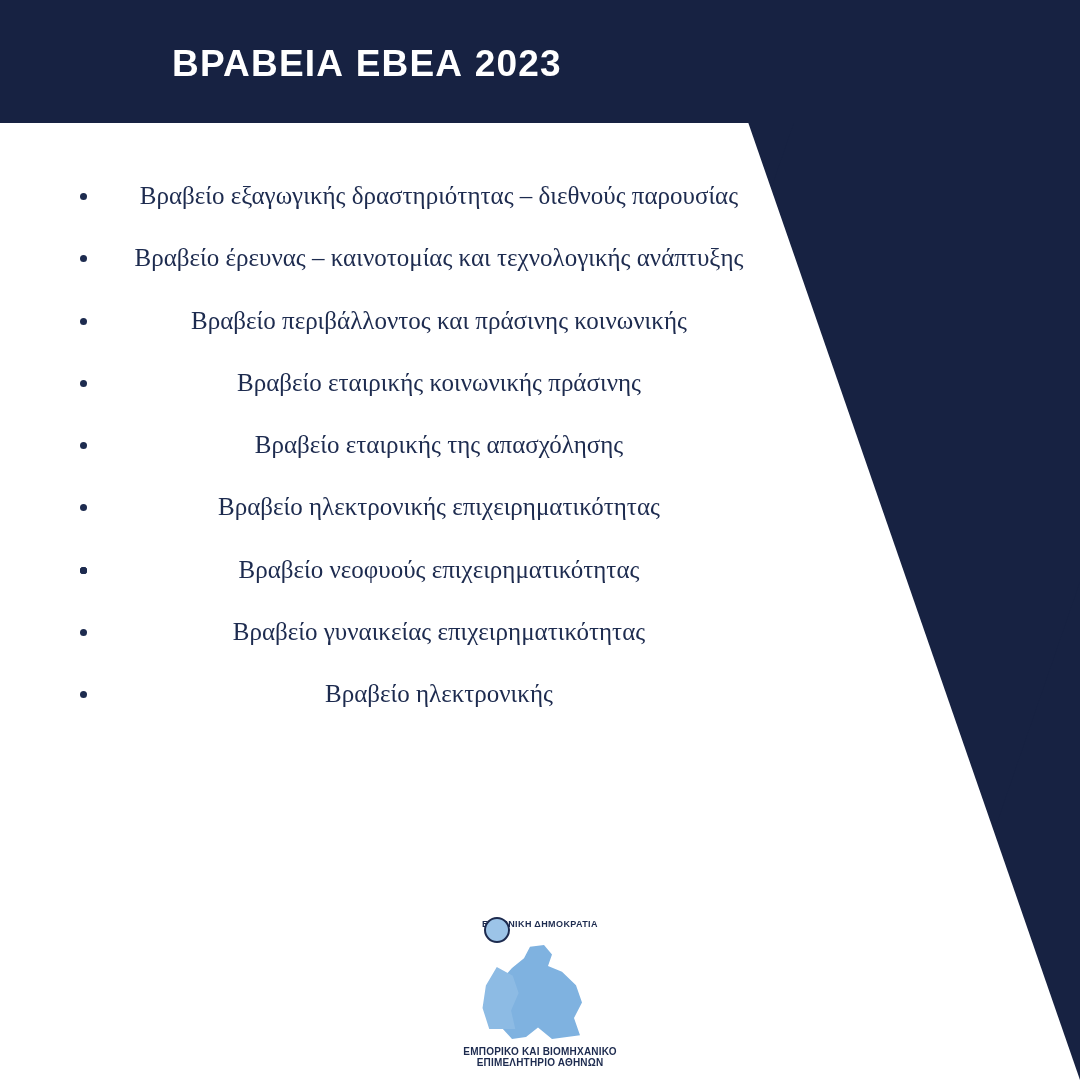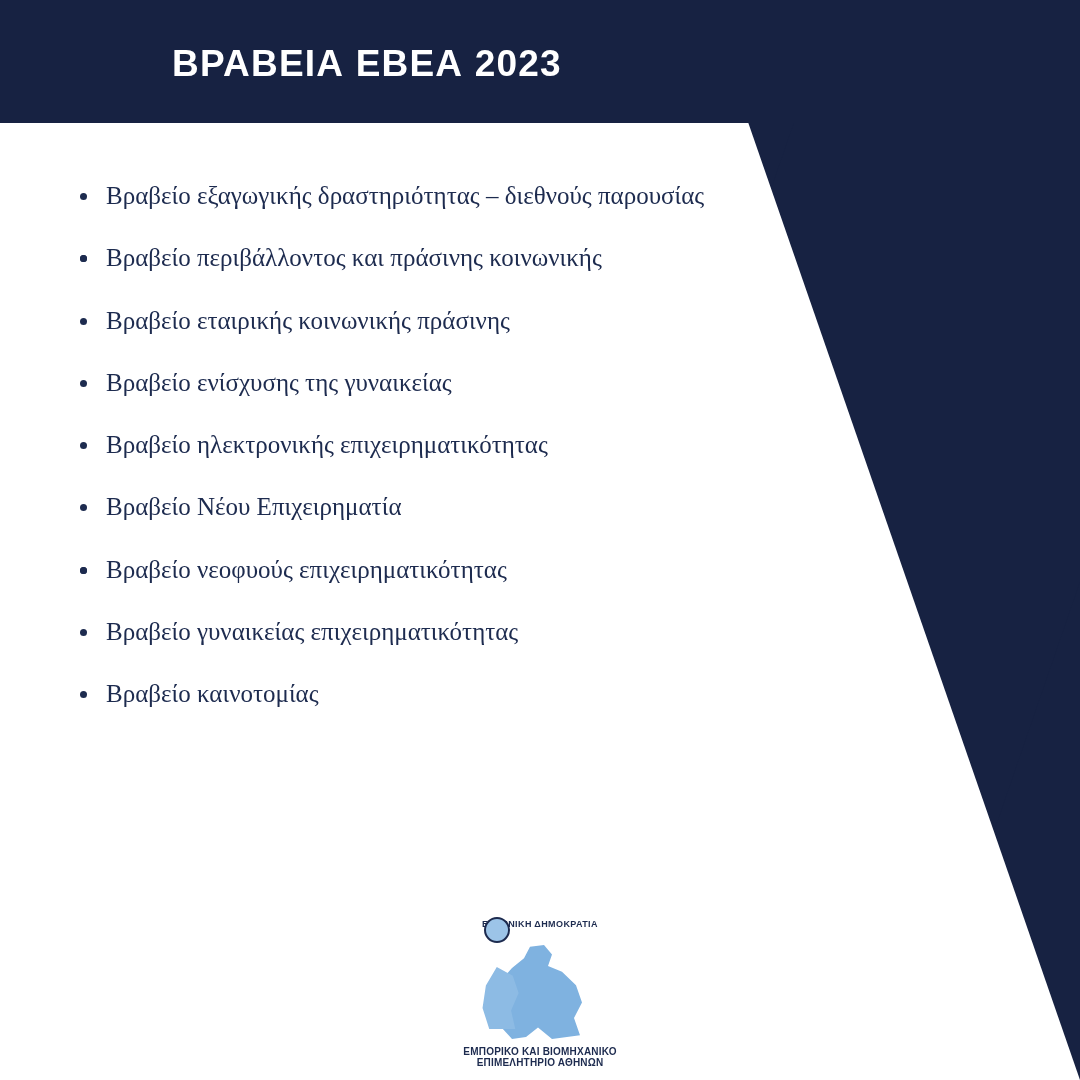--- a/index.html
+++ b/index.html
@@ -101,20 +101,21 @@
 
   .award-item {
     position: relative;
     padding-left: 34px;
     margin-bottom: 33.5px;
     color: #1d2b4f;
     font-family: "Liberation Serif", serif;
     font-size: 25px;
     line-height: 1.15;
     white-space: nowrap;
+    text-align: center;
   }
 
   .award-item .bullet {
     position: absolute;
     left: 8px;
     top: 11px;
     width: 7px;
     height: 7px;
     border-radius: 50%;
     background: #1d2b4f;
@@ -212,55 +213,55 @@
   <div class="header-band"></div>
   <div class="header-title">ΒΡΑΒΕΙΑ ΕΒΕΑ 2023</div>
 
   <ul class="awards-list">
     <li class="award-item">
       <span class="bullet"></span>
       <span>Βραβείο εξαγωγικής δραστηριότητας – διεθνούς παρουσίας</span>
     </li>
     <li class="award-item">
       <span class="bullet"></span>
+      <span>Βραβείο έρευνας – καινοτομίας και τεχνολογικής ανάπτυξης</span>
     </li>
     <li class="award-item">
       <span class="bullet"></span>
       <span>Βραβείο περιβάλλοντος και πράσινης κοινωνικής</span>
     </li>
     <li class="award-item">
       <span class="bullet"></span>
       <span>Βραβείο εταιρικής κοινωνικής πράσινης</span>
     </li>
     <li class="award-item">
       <span class="bullet"></span>
-      <span>Βραβείο ενίσχυσης της γυναικείας</span>
+      <span>Βραβείο εταιρικής της απασχόλησης</span>
     </li>
     <li class="award-item">
       <span class="bullet"></span>
       <span>Βραβείο ηλεκτρονικής επιχειρηματικότητας</span>
     </li>
     <li class="award-item">
       <span class="bullet"></span>
-      <span>Βραβείο Νέου Επιχειρηματία</span>
     </li>
     <li class="award-item">
       <span class="bullet"></span>
     </li>
     <li class="award-item">
       <span class="bullet"></span>
       <span>Βραβείο νεοφυούς επιχειρηματικότητας</span>
     </li>
     <li class="award-item">
       <span class="bullet"></span>
       <span>Βραβείο γυναικείας επιχειρηματικότητας</span>
     </li>
     <li class="award-item">
       <span class="bullet"></span>
-      <span>Βραβείο καινοτομίας</span>
+      <span>Βραβείο ηλεκτρονικής</span>
     </li>
   </ul>
 
   <div class="logo-wrap">
     <div class="logo-crest">
       <div class="logo-top-text">ΕΛΛΗΝΙΚΗ ΔΗΜΟΚΡΑΤΙΑ</div>
       <div class="logo-seal"></div>
       <div class="logo-fig"></div>
       <div class="logo-fig-2"></div>
     </div>

